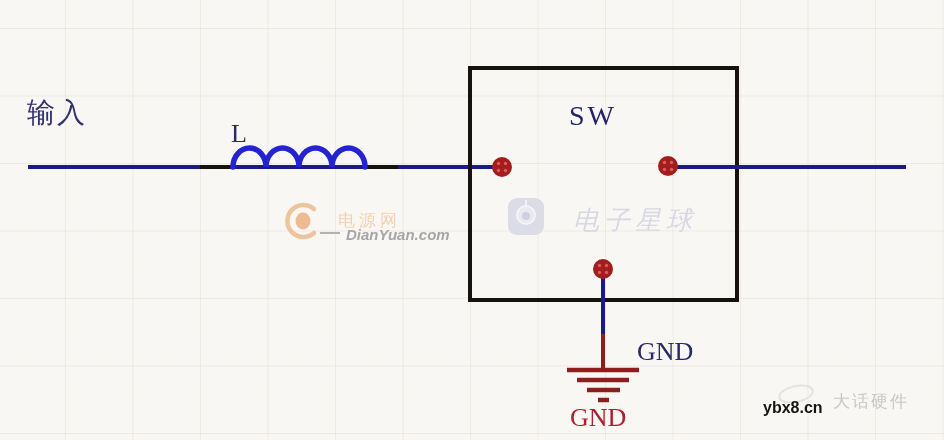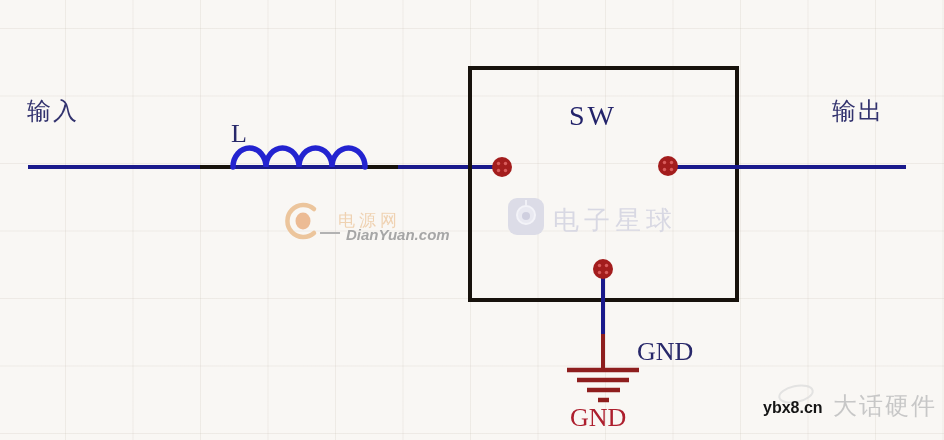--- a/index.html
+++ b/index.html
@@ -12,33 +12,33 @@
       linear-gradient(to bottom, rgba(200,190,178,.22) 1px, transparent 1px);
     background-size:67.5px 67.5px;
     background-position:-2.5px 28px;
   }
   .abs{position:absolute;}
   svg{display:block;}
   #schematic{position:absolute;left:0;top:0;z-index:3;}
 
   
   .lbl{position:absolute;line-height:1;white-space:nowrap;z-index:4;}
-  .cjk-port{font-size:24px;color:#32326e;font-weight:500;letter-spacing:2px;}
+  .cjk-port{font-size:28px;color:#32326e;font-weight:500;letter-spacing:2px;}
   .ref{font-size:26px;color:#28286a;}
   .sw{font-size:28px;color:#23236a;letter-spacing:3px;font-weight:500;text-align:right;}
   .gnd-blue{font-size:26px;color:#28286a;}
   .gnd-red{font-size:26px;color:#ad1f2e;}
 
   
   .wm{position:absolute;z-index:2;white-space:nowrap;}
   .dy-cn{font-family:"Liberation Sans",sans-serif;font-size:17px;color:#edc9a2;letter-spacing:4px;opacity:.8;}
   .dy-site{font-family:"Liberation Sans",sans-serif;font-size:15px;font-weight:bold;font-style:italic;color:#a6a6a6;}
   .dzxq-name{font-size:26px;color:#d8d8e3;letter-spacing:5px;font-family:"Liberation Sans",sans-serif;}
   .br-site{font-family:"Liberation Sans",sans-serif;font-size:16px;font-weight:bold;color:#151515;z-index:5;}
-  .br-name{font-family:Liberation Mono, monospace;font-size:24px;color:#c7c7c7;letter-spacing:2px;}
+  .br-name{font-family:Liberation Mono, monospace;font-size:17px;color:#c7c7c7;letter-spacing:2px;}
   .dzxq-logo{position:absolute;left:508px;top:198px;width:36px;height:37px;border-radius:9px;background:#dcdce7;}
   .dzxq-logo .face{position:absolute;left:8px;top:7px;width:20px;height:20px;border-radius:50%;background:#e9e9f1;border:2px solid #f3f3f8;box-sizing:border-box;}
   .dzxq-logo .eye{position:absolute;left:14px;top:14px;width:8px;height:8px;border-radius:50%;background:#cfcfdf;}
   .dzxq-logo .ant{position:absolute;left:17px;top:2px;width:2px;height:5px;background:#f0f0f6;}
 </style>
 </head>
 <body>
 
 <div class="canvas">
 
@@ -48,21 +48,21 @@
     <line x1="38" y1="31" x2="58" y2="31" stroke="#b2b2b2" stroke-width="2"></line>
   </svg>
   <div class="wm dy-cn" style="left:338px;top:209px;">电源网</div>
   <div class="wm dy-site" style="left:346px;top:226px;">DianYuan.com</div>
 
   <div class="dzxq-logo wm">
     <div class="face"></div>
       <div class="eye"></div>
       <div class="ant"></div>
   </div>
-  <div class="wm dzxq-name" style="left:553px;top:203px;">电子星球</div>
+  <div class="wm dzxq-name" style="left:573px;top:203px;font-style:italic;">电子星球</div>
 
   <svg class="abs wm" style="left:775px;top:382px;" width="46" height="24" viewBox="0 0 46 24">
     <ellipse cx="21" cy="12" rx="17" ry="8" fill="none" stroke="#dadada" stroke-width="2" transform="rotate(-12 21 12)" opacity="0.7"></ellipse>
   </svg>
   <div class="wm br-site" style="left:763px;top:399px;">ybx8.cn</div>
   <div class="wm br-name" style="left:833px;top:390px;">大话硬件</div>
 
   <svg id="schematic" width="944" height="440" viewBox="0 0 944 440">
 
     <line x1="28" y1="167" x2="502" y2="167" stroke="#1a1a8c" stroke-width="4"></line>
@@ -105,17 +105,16 @@
       <circle cx="599.5" cy="265.5" r="1.7" fill="#d85c5c"></circle>
         <circle cx="606.5" cy="265.5" r="1.7" fill="#d85c5c"></circle>
       <circle cx="599.5" cy="272.5" r="1.7" fill="#d85c5c"></circle>
         <circle cx="606.5" cy="272.5" r="1.7" fill="#d85c5c"></circle>
     </g>
   </svg>
 
   <div class="lbl cjk-port" style="left:27px;top:99px;">输入</div>
   <div class="lbl ref" style="left:231px;top:121px;">L</div>
   <div class="lbl sw" style="left:569px;top:102px;">SW</div>
-  <div class="lbl cjk-port" style="left:832px;top:99px;">输出</div>
   <div class="lbl gnd-blue" style="left:637px;top:339px;">GND</div>
   <div class="lbl gnd-red" style="left:570px;top:405px;">GND</div>
 
 </div>
 
 </body></html>

